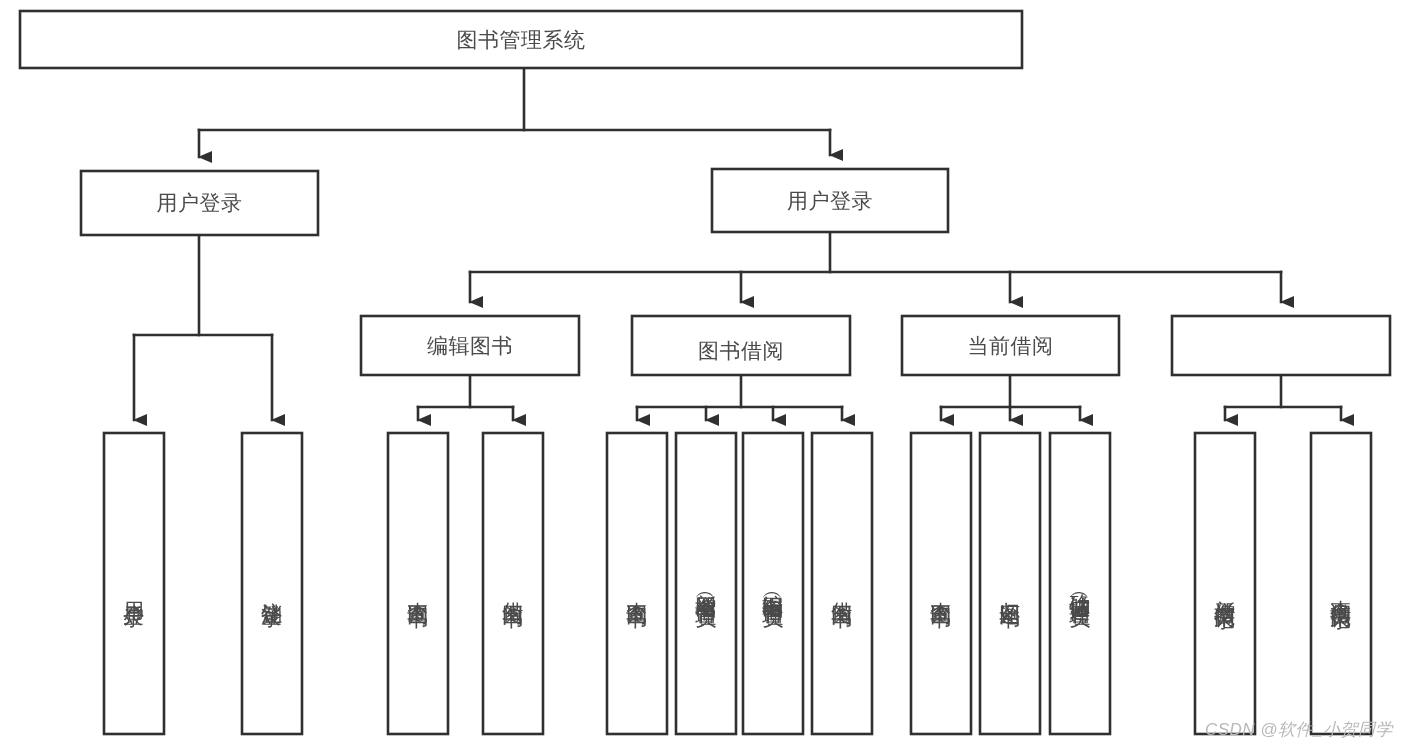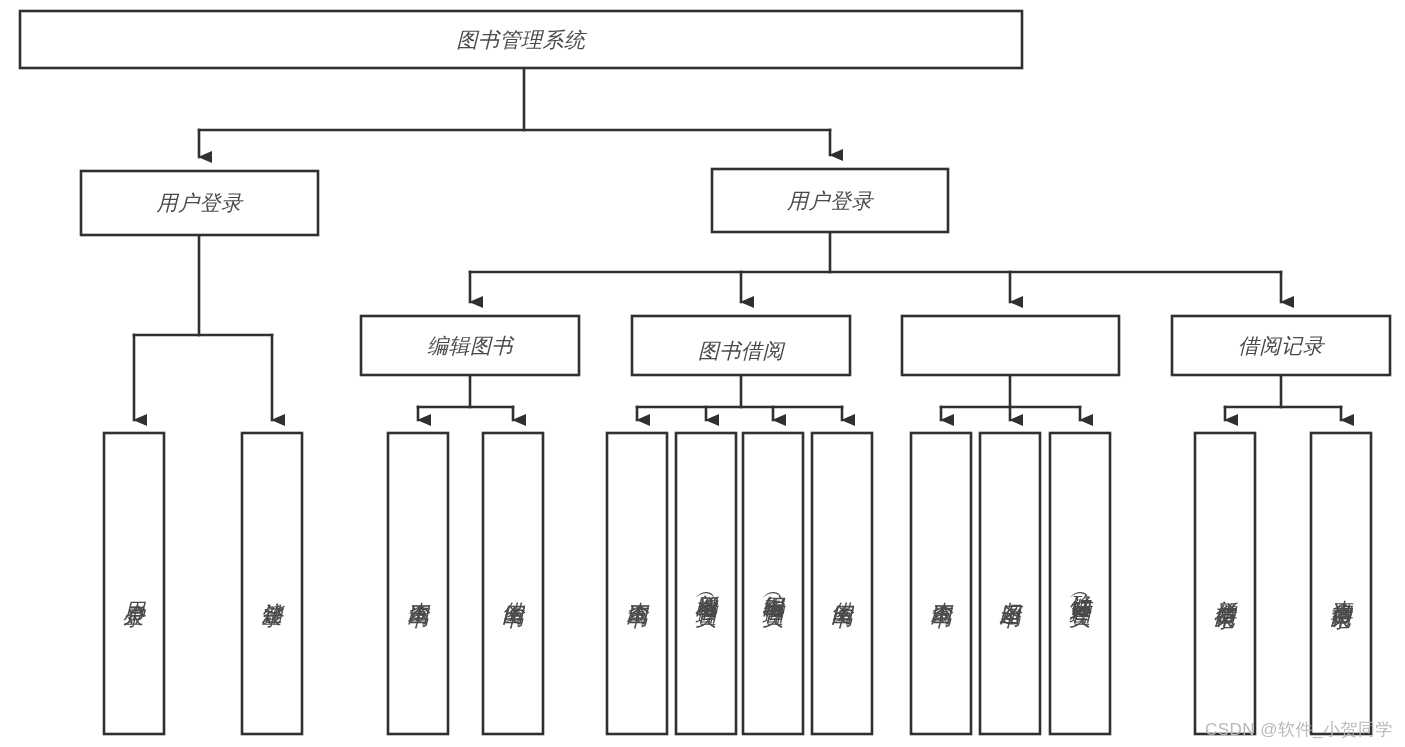--- a/index.html
+++ b/index.html
@@ -46,21 +46,20 @@
     position: absolute;
     display: flex;
     align-items: center;
     justify-content: center;
     color: #4a4a4a;
     font-family: "Liberation Sans", sans-serif;
     letter-spacing: 0.5px;
     pointer-events: none;
     text-align: center;
     box-sizing: border-box;
-    font-style: italic;
   }
   .node-label.horiz {
     font-size: 21px;
     line-height: 1.1;
   }
   .node-label.vert {
     writing-mode: vertical-rl;
     text-orientation: upright;
     font-size: 21px;
     line-height: 1.22;
@@ -69,20 +68,21 @@
   }
   .watermark {
     position: absolute;
     right: 12px;
     bottom: 6px;
     font-size: 17px;
     color: #b8b8b8;
     font-family: "Liberation Sans", sans-serif;
     white-space: nowrap;
     letter-spacing: 0.5px;
+    font-style: italic;
   }
 </style>
 </head>
 <body>
 
 <div id="diagram-root">
 
   <svg id="tree-svg" viewBox="0 0 1405 747">
     <defs>
       <marker id="arrow" viewBox="0 0 12 14" refX="6" refY="13" markerWidth="12" markerHeight="14" orient="auto" markerUnits="userSpaceOnUse">
@@ -173,21 +173,21 @@
     <rect class="node-box" x="1311" y="433" width="60" height="301"></rect>
   </svg>
 
   <div class="node-label horiz" style="left:20px; top:11px; width:1002px; height:57px;">图书管理系统</div>
 
   <div class="node-label horiz" style="left:81px; top:171px; width:237px; height:64px;">用户登录</div>
   <div class="node-label horiz" style="left:712px; top:169px; width:236px; height:63px;">用户登录</div>
 
   <div class="node-label horiz" style="left:361px; top:316px; width:218px; height:59px;">编辑图书</div>
   <div class="node-label horiz" style="left:632px; top:316px; width:218px; height:70px;">图书借阅</div>
-  <div class="node-label horiz" style="left:1172px; top:316px; width:218px; height:59px;">借阅记录</div>
+  <div class="node-label horiz" style="left:902px; top:316px; width:217px; height:59px;">当前借阅</div>
 
   <div class="node-label vert" style="left:104px; top:433px; width:60px; height:301px;">用户登录</div>
   <div class="node-label vert" style="left:242px; top:433px; width:60px; height:301px;">注销登录</div>
 
   <div class="node-label vert" style="left:388px; top:433px; width:60px; height:301px;">查询图书</div>
   <div class="node-label vert" style="left:483px; top:433px; width:60px; height:301px;">借阅图书</div>
 
   <div class="node-label vert" style="left:607px; top:433px; width:60px; height:301px;">查询图书</div>
   <div class="node-label vert" style="left:676px; top:433px; width:60px; height:301px; padding-top:4px;">新增图书（管理员）</div>
   <div class="node-label vert" style="left:743px; top:433px; width:60px; height:301px; padding-top:4px;">编辑图书（管理员）</div>

